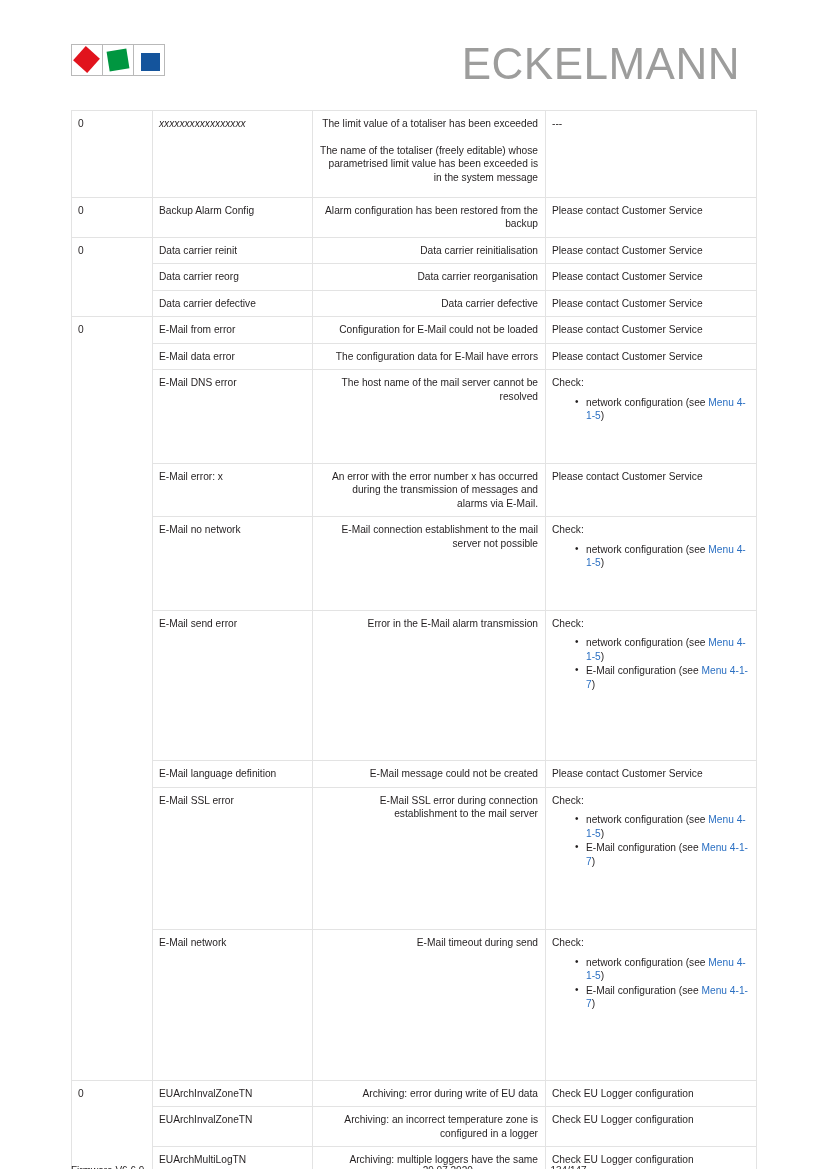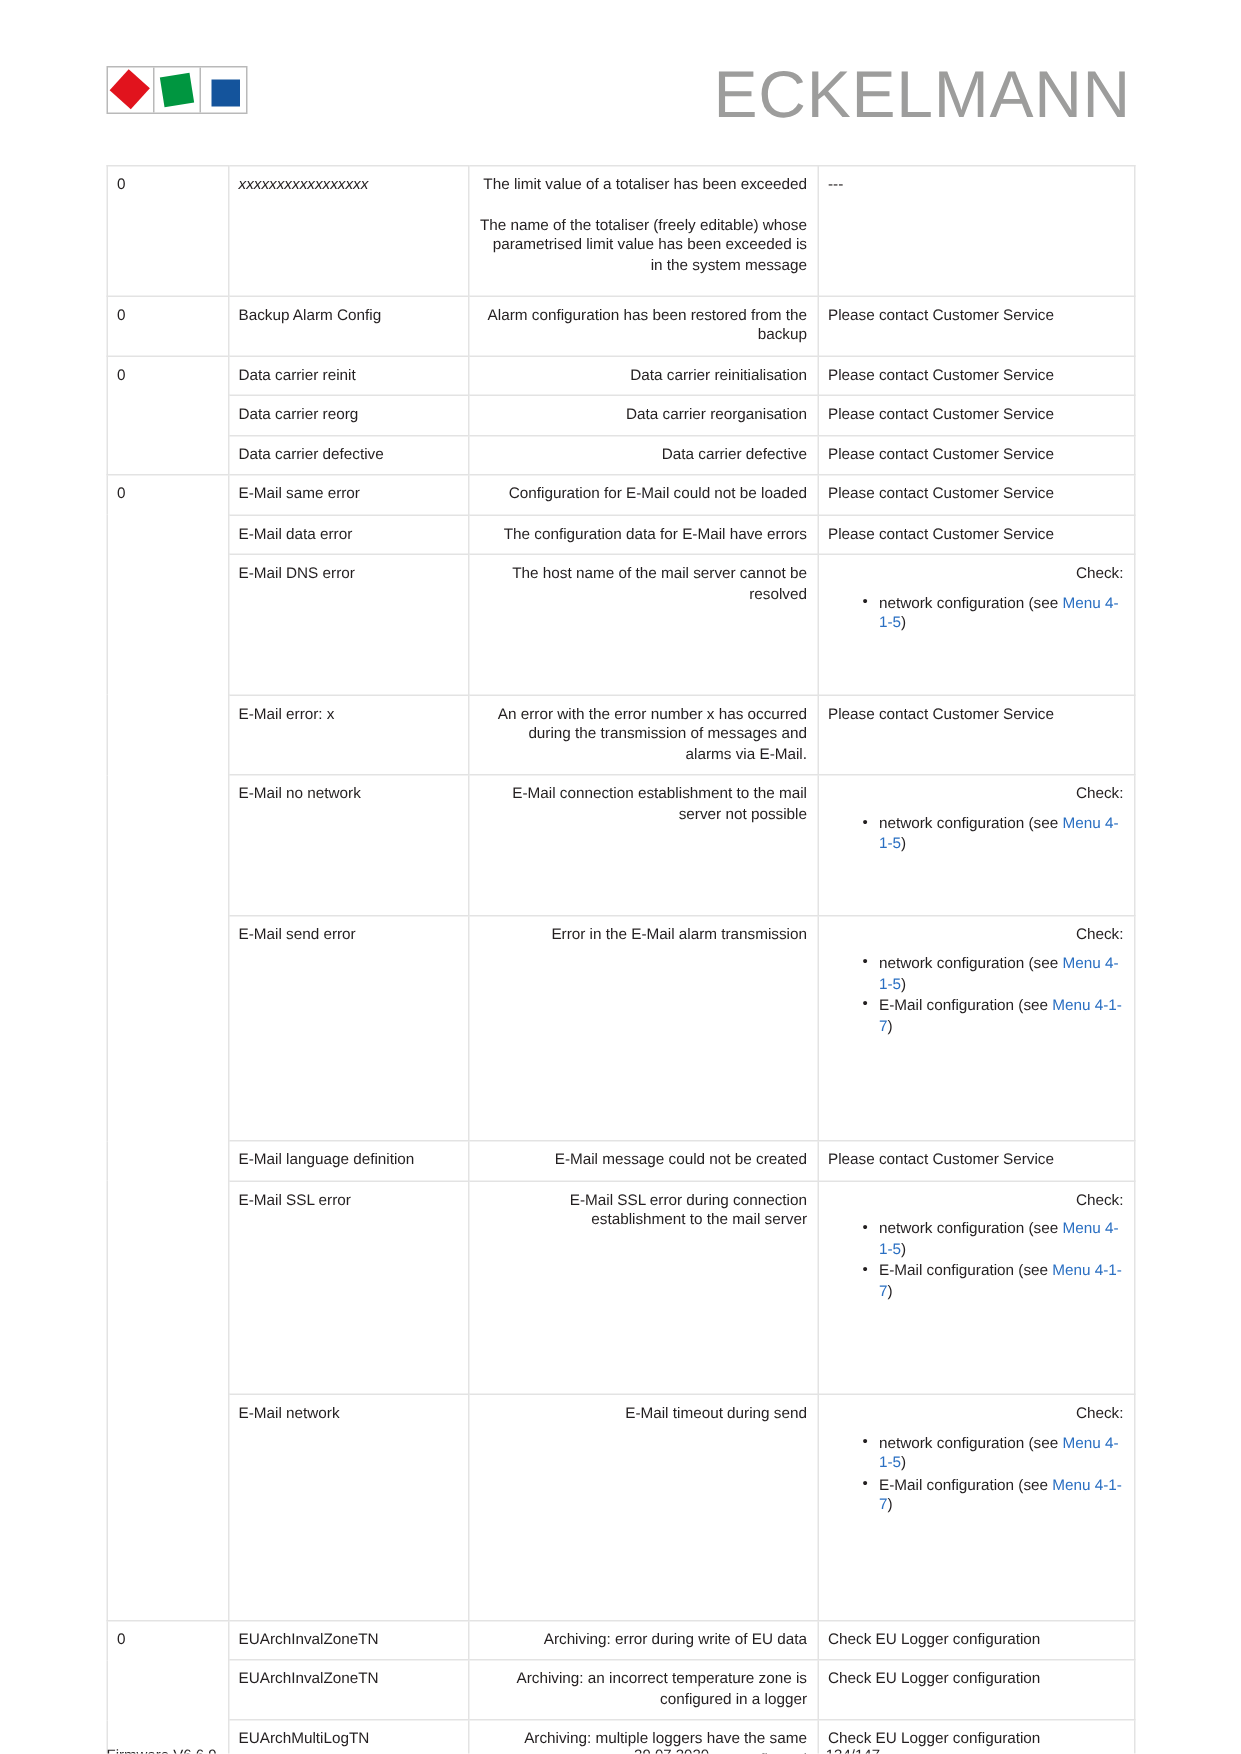--- a/index.html
+++ b/index.html
@@ -64,21 +64,21 @@
   }
   .shape-blue {
     position: absolute;
     width: 19px; height: 18px;
     left: 7px; top: 8px;
     background: #14549c;
   }
 
   .wordmark {
     position: absolute;
-    right: 2px;
+    right: 16px;
     top: 0;
     font-size: 44px;
     line-height: 52px;
     letter-spacing: 0.5px;
     color: #9d9d9c;
     font-weight: 300;
     white-space: nowrap;
   }
 
   
@@ -103,21 +103,21 @@
   .c-desc  { width: 233px; }
   .c-rem   { width: 211px; }
 
   .italic { font-style: italic; text-align: center; }
 
   .para { margin: 0; text-align: right; }
   .para + .para { margin-top: 13px; }
 
   .link { color: #2a6fc2; }
 
-  .check-label { margin: 0 0 6px 0; text-align: right; }
+  .check-label { margin: 0 0 6px 0; }
   ul.bullets {
     margin: 0;
     padding: 0 0 0 34px;
     list-style: none;
   }
   ul.bullets li {
     position: relative;
     margin: 0 0 1px 0;
     padding-left: 0;
   }
@@ -207,21 +207,21 @@
         </tr>
         <tr>
           <td class="c-name"><span class="">Data carrier defective</span></td>
           <td class="c-desc">
             <p class="para">Data carrier defective</p>
           </td>
           <td class="c-rem"><span class="">Please contact Customer Service</span></td>
         </tr>
         <tr>
           <td class="c-code" rowspan="9">0</td>
-          <td class="c-name"><span class="">E-Mail same error</span></td>
+          <td class="c-name"><span class="">E-Mail from error</span></td>
           <td class="c-desc">
             <p class="para">Configuration for E-Mail could not be loaded</p>
           </td>
           <td class="c-rem"><span class="">Please contact Customer Service</span></td>
         </tr>
         <tr>
           <td class="c-name"><span class="">E-Mail data error</span></td>
           <td class="c-desc">
             <p class="para">The configuration data for E-Mail have errors</p>
           </td>

